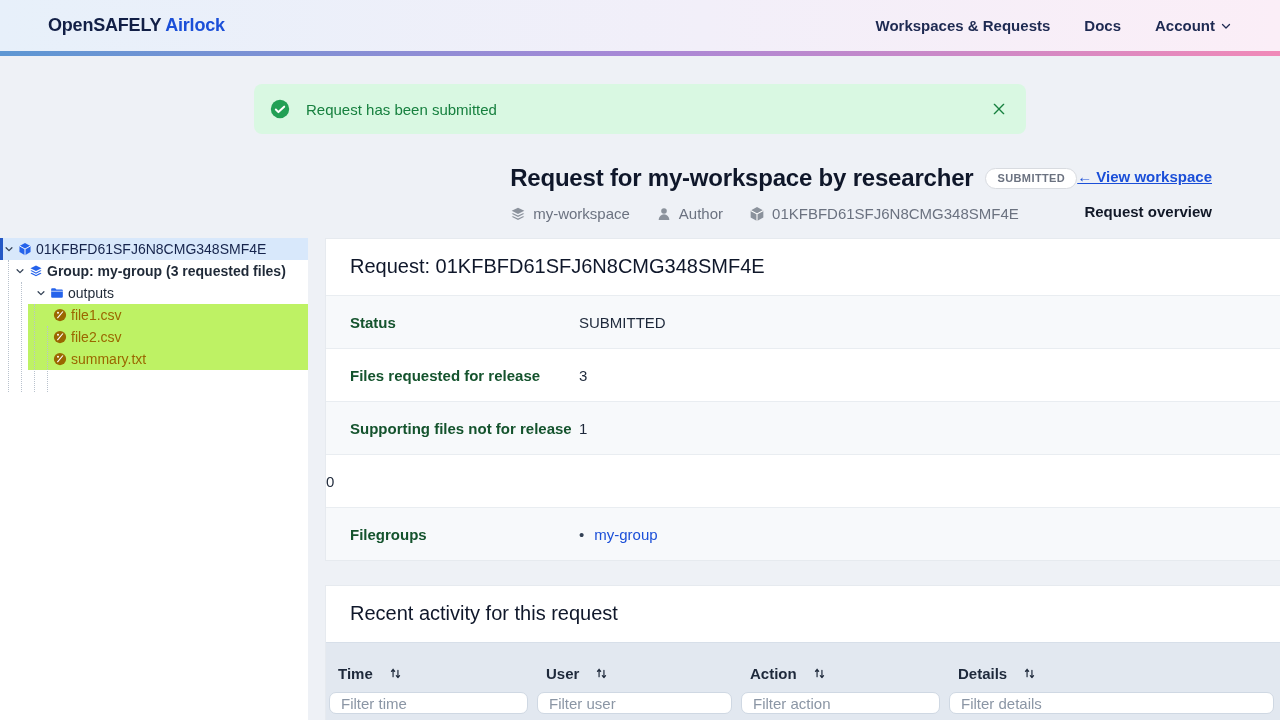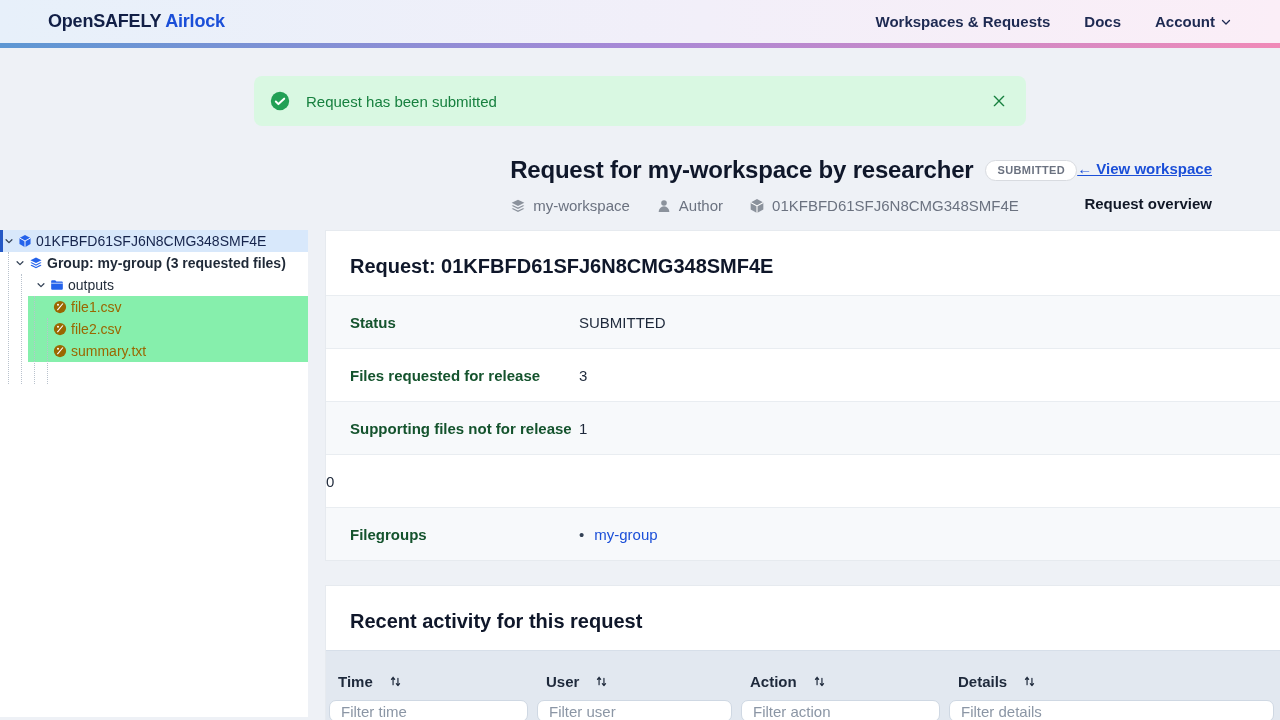--- a/index.html
+++ b/index.html
@@ -5,21 +5,21 @@
   * { margin:0; padding:0; box-sizing:border-box; }
   html,body { width:1280px; height:720px; overflow:hidden; }
   body {
     font-family:"Liberation Sans", sans-serif;
     background:#eef1f6;
     color:#1e293b;
   }
 
   
   .navbar {
-    height:43px;
+    height:51px;
     background:linear-gradient(90deg,#e7f0fa 0%,#f2eff9 55%,#fbeef7 100%);
     display:flex; align-items:center; justify-content:space-between;
     padding:16px 48px;
   }
   .logo { font-size:18px; font-weight:bold; letter-spacing:-0.2px; cursor:pointer; }
   .logo .brand-primary { color:#121f46; }
   .logo .brand-secondary { color:#1b4fd8; }
   .nav-links { display:flex; align-items:center; gap:34px; }
   .nav-link { font-size:15px; font-weight:bold; color:#1e2a52; cursor:pointer; display:flex; align-items:center; gap:5px; }
   .accent-bar { height:5px; background:linear-gradient(90deg,#5d97d3 0%,#a888d6 50%,#f08ab8 100%); }
@@ -57,27 +57,27 @@
 
   
   .tree-panel { width:308px; flex:0 0 auto; background:#ffffff; min-height:487px; position:relative; font-size:14px; }
   .tree-guide { position:absolute; width:0; border-left:1px dotted #b9c2cd; z-index:2; }
   .tree-row { height:22px; display:flex; align-items:center; gap:4px; cursor:pointer; position:relative; z-index:1; white-space:nowrap; overflow:hidden; }
   .tree-row .chev { width:10px; height:10px; flex:0 0 auto; display:block; }
   .tree-row .tree-icon { width:14px; height:14px; flex:0 0 auto; display:block; }
   .row-root { background:#d8e8fb; box-shadow:inset 3px 0 0 #2458c5; padding-left:4px; color:#16244c; }
   .row-group { padding-left:15px; font-weight:bold; color:#1f2937; }
   .row-folder { padding-left:36px; color:#1f2937; }
-  .row-file { margin-left:28px; padding-left:25px; background:#86efac; color:#9a6700;text-align:right; }
+  .row-file { margin-left:28px; padding-left:25px; background:#bef264; color:#9a6700;text-align:right; }
   .row-supporting { margin-left:28px; padding-left:26px; background:#f7f9fc; color:#374151; }
 
   
   .main-col { flex:1 1 auto; margin-left:17px; min-width:0; }
   .card { background:#ffffff; border:1px solid #e6eaef; border-right:none; }
-  .card-title { font-size:20px; font-weight:bold; color:#0f172a; padding:24px 24px 17px; }
+  .card-title { font-size:20px; font-weight:normal; color:#0f172a; padding:16px 24px 17px; }
   .detail-row { height:53px; display:flex; align-items:center; border-top:1px solid #e9edf1; font-size:15px; }
   .detail-row.striped { background:#f7f9fb; }
   .detail-label { width:253px; padding-left:24px; flex:0 0 auto; font-weight:bold; color:#14532d; }
   .detail-value { color:#1e293b; }
   .filegroup-value { display:flex; align-items:center; }
   .bullet { color:#334155; margin-right:10px; font-size:15px; }
   .filegroup-link { color:#1b4fd8; text-decoration:none; cursor:pointer; }
 
   .card-gap { height:24px; }
 

